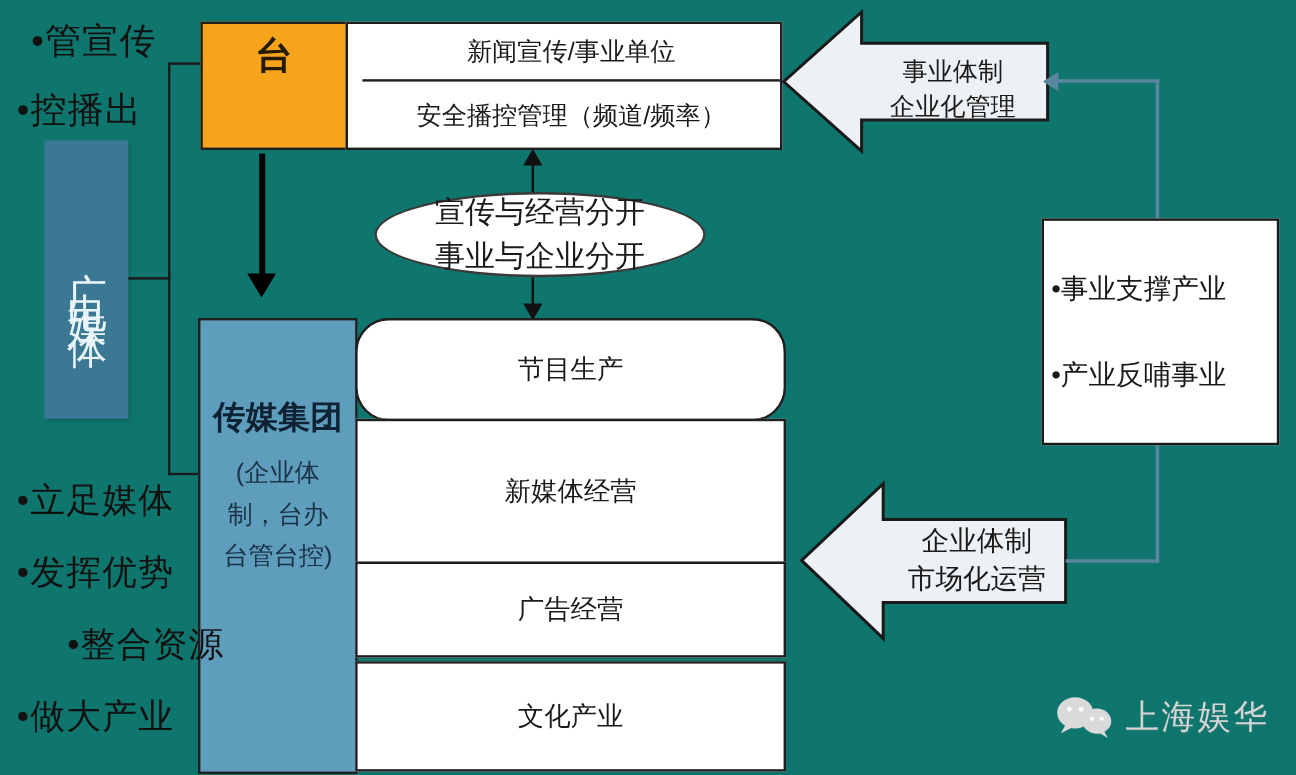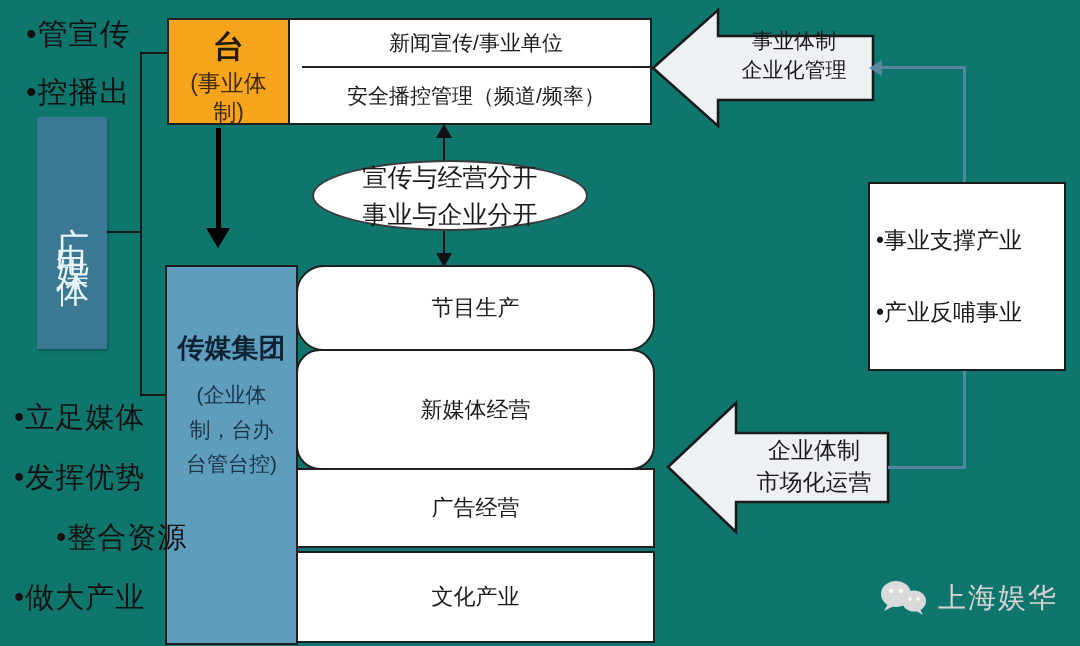--- a/index.html
+++ b/index.html
@@ -52,32 +52,31 @@
   .tri{width:0;height:0;}
   .watermark{display:flex;align-items:center;gap:6px;color:var(--watermark,#D4D4D4);
     font-size:28px;letter-spacing:2px;text-shadow:0 1px 1px rgba(120,120,120,.18);font-family:Liberation Serif, serif;}
 </style>
 </head>
 <body>
 
 <div class="stage">
 
   <div class="abs bullet" style="left:26px;top:14px;">•管宣传</div>
-  <div class="abs bullet" style="left:26px;top:72px;">•控播出</div>
+  <div class="abs bullet" style="left:14px;top:72px;">•控播出</div>
 
   <div class="abs blk-line" style="left:140px;top:52px;width:2px;height:344px;"></div>
   <div class="abs blk-line" style="left:140px;top:52px;width:29px;height:2px;"></div>
   <div class="abs blk-line" style="left:105px;top:231px;width:37px;height:2px;"></div>
   <div class="abs blk-line" style="left:140px;top:394px;width:27px;height:2px;"></div>
 
   <div class="abs left-box" style="left:37px;top:117px;width:70px;height:232px;">广电媒体</div>
 
   <div class="abs station-box" style="left:167px;top:18px;width:123px;height:107px;">
     <div class="station-title">台</div>
-    <div class="station-sub">(事业体制)</div>
   </div>
 
   <div class="abs rows2" style="left:288px;top:18px;width:364px;height:107px;">
     <div class="r1">新闻宣传/事业单位</div>
     <div class="r2">安全播控管理（频道/频率）</div>
   </div>
 
   <div class="abs blk-line" style="left:216px;top:128px;width:5px;height:102px;background:#000;"></div>
   <div class="abs tri" style="left:206px;top:228px;border-left:12px solid transparent;border-right:12px solid transparent;border-top:20px solid #000;"></div>
 
@@ -91,28 +90,28 @@
 
   <div class="abs blk-line" style="left:443px;top:231px;width:2px;height:24px;background:#111;"></div>
   <div class="abs tri" style="left:436px;top:253px;border-left:8px solid transparent;border-right:8px solid transparent;border-top:14px solid #111;"></div>
 
   <div class="abs group-box" style="left:165px;top:265px;width:133px;height:380px;">
     <div class="group-title">传媒集团</div>
     <div class="group-sub">(企业体制，台办台管台控)</div>
   </div>
 
   <div class="abs wrow" style="left:296px;top:265px;width:359px;height:86px;border-radius:28px;">节目生产</div>
-  <div class="abs wrow" style="left:296px;top:349px;width:359px;height:121px;border-radius:24px;">新媒体经营</div>
+  <div class="abs wrow" style="left:296px;top:349px;width:359px;height:121px;">新媒体经营</div>
   <div class="abs wrow" style="left:296px;top:468px;width:359px;height:80px;">广告经营</div>
   <div class="abs wrow" style="left:296px;top:551px;width:359px;height:92px;">文化产业</div>
 
   <svg class="abs big-arrow" style="left:645px;top:5px;" width="235" height="130" viewBox="0 0 235 130">
     <polygon points="8,63 73,5 73,31 228,31 228,95 73,95 73,121"></polygon>
   </svg>
-  <div class="abs arrow-text" style="left:720px;top:24px;width:148px;height:62px;font-size:21px;">
+  <div class="abs arrow-text" style="left:720px;top:44px;width:148px;height:62px;font-size:21px;">
     <div>事业体制</div>
     <div>企业化管理</div>
   </div>
 
   <svg class="abs big-arrow" style="left:655px;top:398px;" width="240" height="140" viewBox="0 0 240 140">
     <polygon points="13,69 81,5 81,35 233,35 233,104 81,104 81,134"></polygon>
   </svg>
   <div class="abs arrow-text" style="left:742px;top:430px;width:144px;height:72px;font-size:23px;">
     <div>企业体制</div>
     <div>市场化运营</div>

